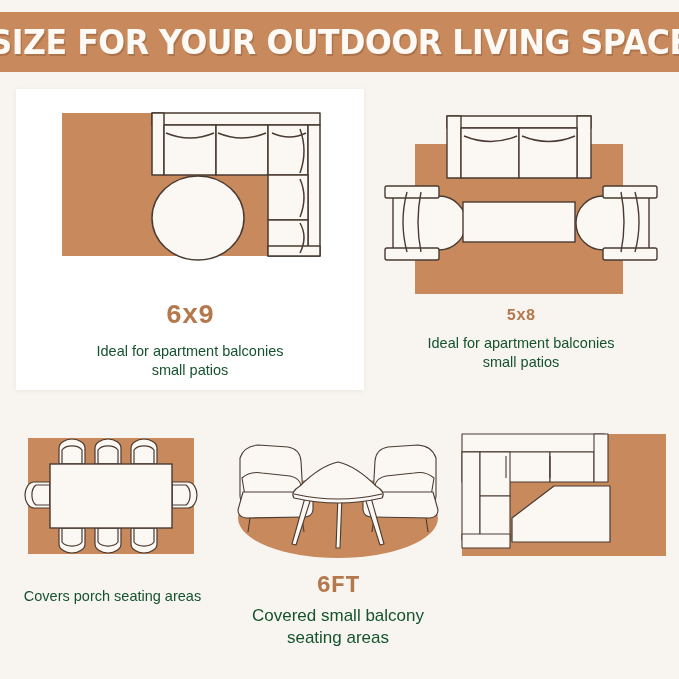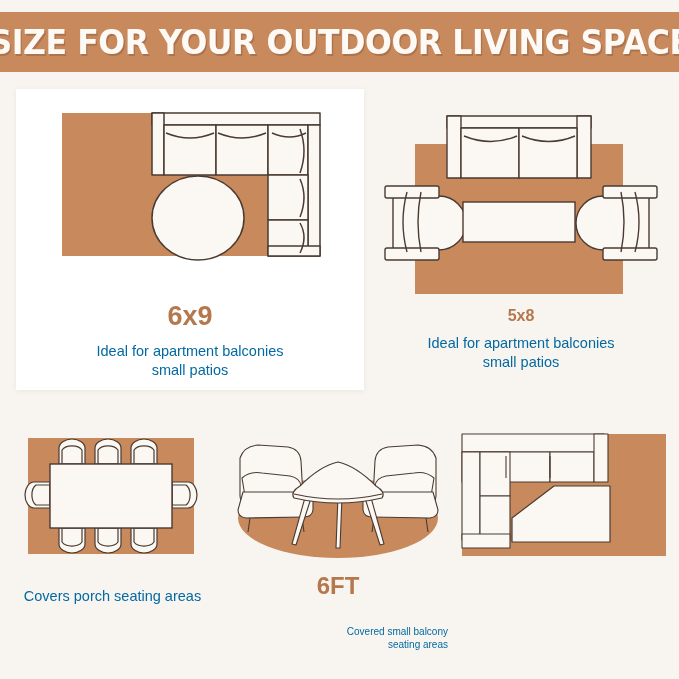--- a/index.html
+++ b/index.html
@@ -58,29 +58,29 @@
   }
   .art {
     position: relative;
     width: 100%;
   }
   .labels {
     text-align: center;
     width: 100%;
   }
   .size-label {
-    font-family: Liberation Sans, sans-serif;
+    font-family: Liberation Mono, monospace;
     font-weight: bold;
     color: #b5784c;
     letter-spacing: 0px;
     line-height: 1;
   }
   .desc-label {
     font-family: "Liberation Sans", sans-serif;
-    color: #0369a1;
+    color: #14532d;
     line-height: 1.28;
     white-space: pre-line;
   }
 
   
   #panel-6x9 {
     left: 16px; top: 89px; width: 348px; height: 301px;
   }
   #panel-6x9 .art    { height: 196px; }
   #panel-6x9 .size-label { font-size: 27px; margin-top: 18px; }
@@ -98,21 +98,21 @@
   }
   #panel-8x10 .art    { height: 130px; }
   #panel-8x10 .size-label { font-size: 24px; margin-top: 14px; }
   #panel-8x10 .desc-label { font-size: 14.5px; margin-top: 27px; }
 
   #panel-6ft {
     left: 228px; top: 430px; width: 220px; height: 240px;
   }
   #panel-6ft .art    { height: 130px; }
   #panel-6ft .size-label { font-size: 24px; margin-top: 14px; }
-  #panel-6ft .desc-label { font-size: 10px; margin-top: 28px; text-align: right; }
+  #panel-6ft .desc-label { font-size: 17px; margin-top: 7px; }
 
   #panel-9x12 {
     left: 456px; top: 430px; width: 216px; height: 240px;
   }
   #panel-9x12 .art    { height: 130px; }
   #panel-9x12 .size-label { font-size: 24px; margin-top: 14px; }
   #panel-9x12 .desc-label { font-size: 14.5px; margin-top: 11px; }
 
   svg { display: block; }
 </style>

